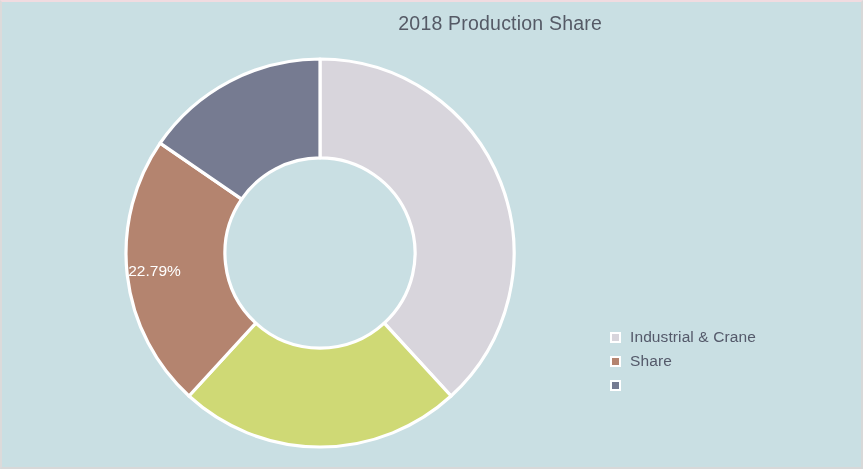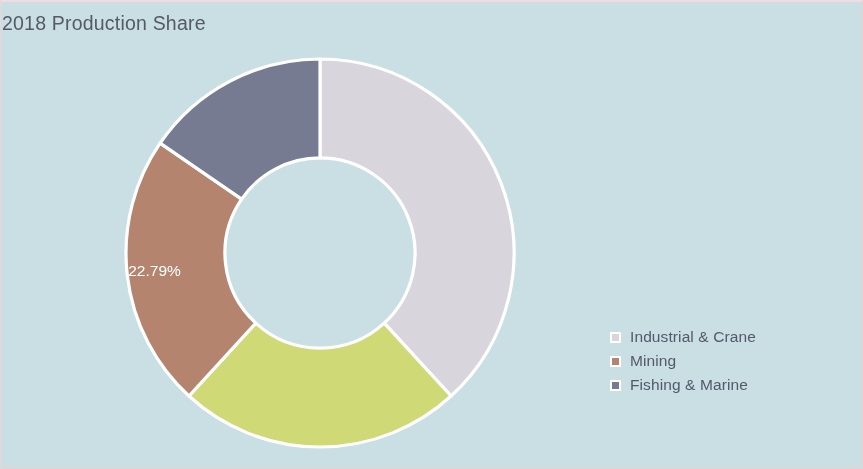--- a/index.html
+++ b/index.html
@@ -23,21 +23,21 @@
     border-left: 2px solid #dcdada;
     border-right: 2px solid #d8d8d8;
     border-bottom: 2px solid #d8d8d8;
     overflow: hidden;
   }
   #chart-title {
     position: absolute;
     top: 10px;
     left: 0;
     width: 600px;
-    text-align: left;
+    text-align: right;
     font-size: 19.5px;
     color: #5a5f६b;
     color: #555a66;
     letter-spacing: 0.2px;
     white-space: nowrap;
   }
   #donut-wrap {
     position: absolute;
     left: 0;
     top: 0;
@@ -112,21 +112,20 @@
     </svg>
   </div>
 
   <div id="legend">
     <div class="legend-item">
       <span class="legend-marker" style="background: rgb(216, 213, 220);"></span>
       <span class="legend-label">Industrial &amp; Crane</span>
     </div>
     <div class="legend-item">
       <span class="legend-marker" style="background: rgb(180, 132, 111);"></span>
-      <span class="legend-label">Mining</span>
+      <span class="legend-label">Share</span>
     </div>
     <div class="legend-item">
       <span class="legend-marker" style="background: rgb(118, 123, 145);"></span>
-      <span class="legend-label">Fishing &amp; Marine</span>
     </div>
   </div>
 
 </div>
 
 </body></html>

